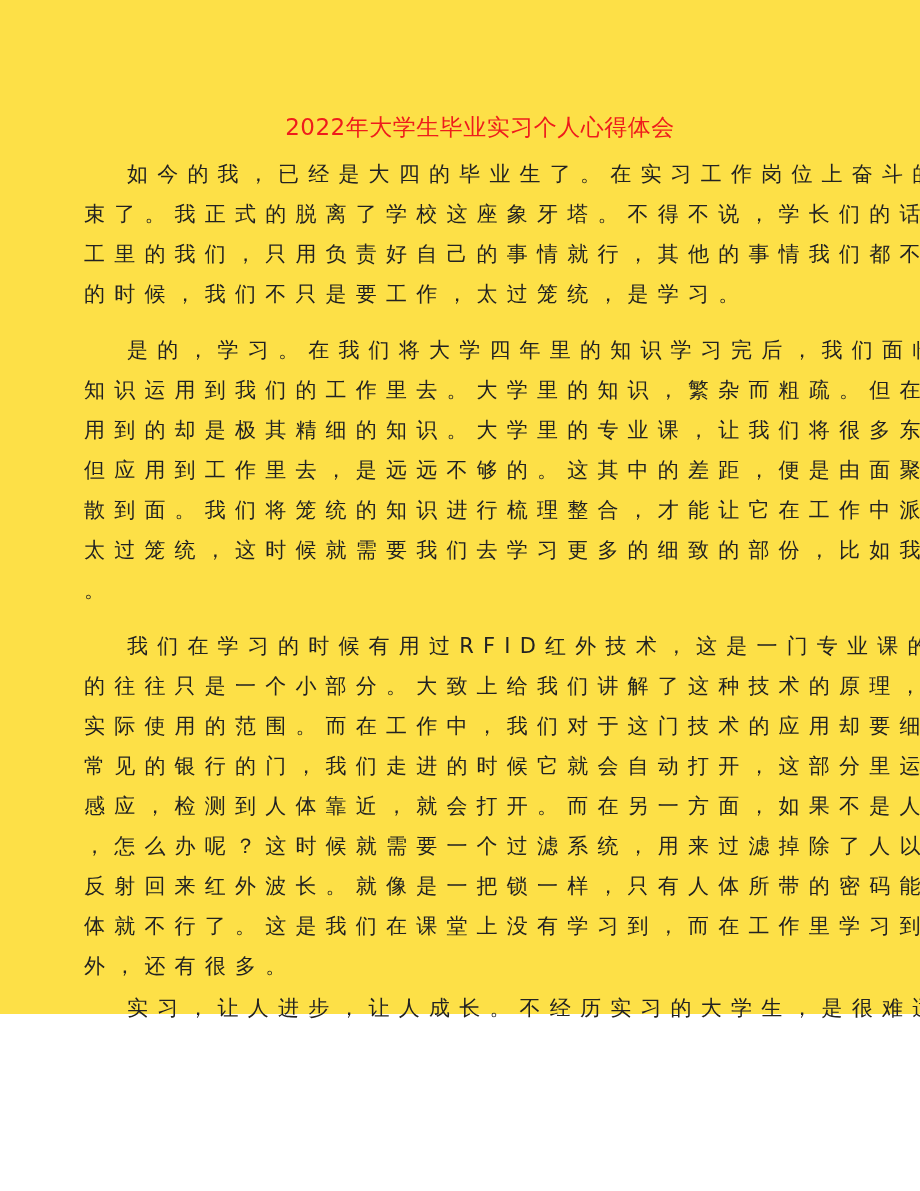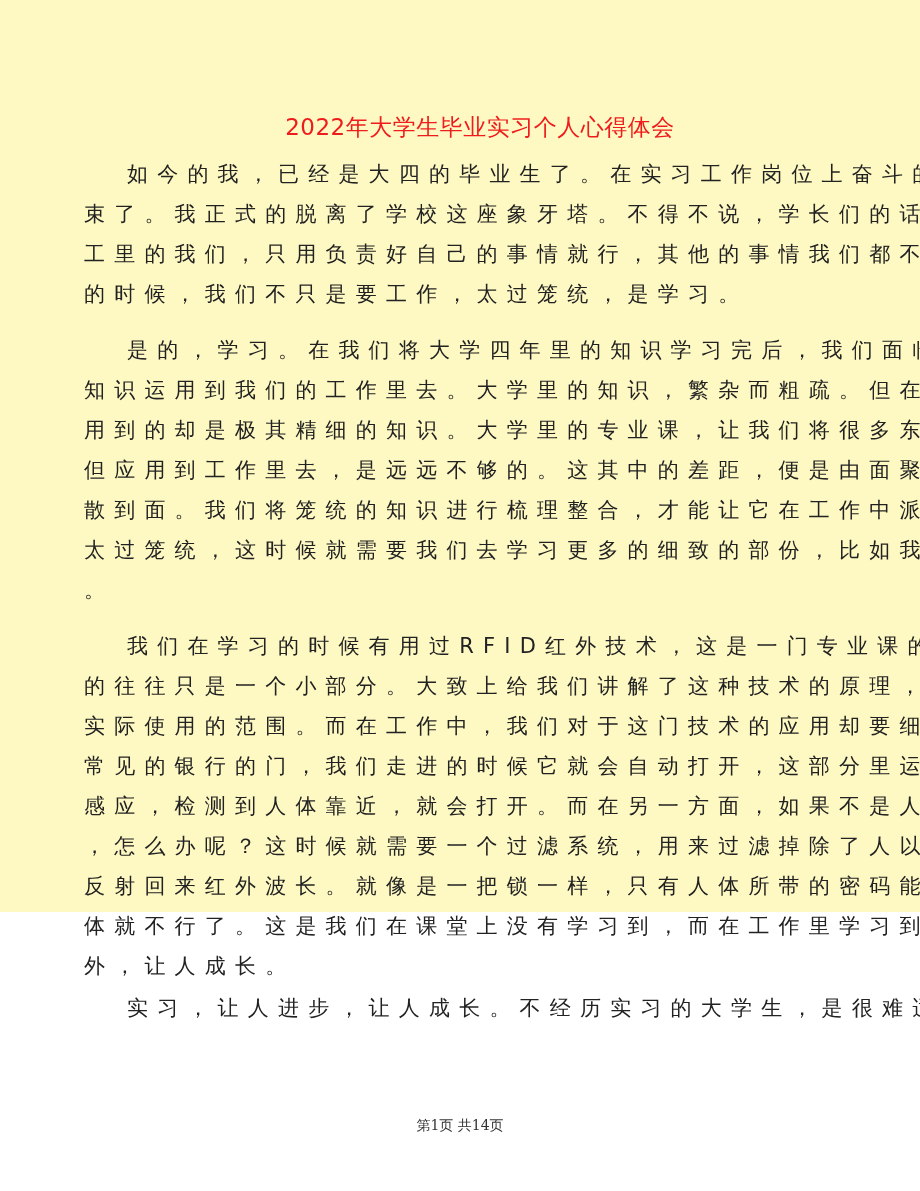--- a/index.html
+++ b/index.html
@@ -1,17 +1,17 @@
 <!DOCTYPE html>
 <html><head>
 <meta charset="utf-8">
 <style>
   html, body { margin: 0; padding: 0; background: #ffffff; }
   body { width: 920px; height: 1191px; position: relative; overflow: hidden; }
-  .page { position: absolute; left: 0; top: 0; width: 920px; height: 912px; background: #fef9c3; }
+  .page { position: absolute; left: 0; top: 0; width: 920px; height: 1014px; background: #fde047; }
   .title {
     position: absolute; left: 0; top: 112px; width: 960px; text-align: center;
     color: #ee1c1c; font-family: "DejaVu Sans", sans-serif; font-size: 23px; line-height: 30px;
     letter-spacing: 0.5px;
   }
   .body {
     position: absolute; left: 84px; top: 154px; width: 740px;
     font-family: "DejaVu Sans", sans-serif; font-size: 21px; color: #222;
   }
   .line {
@@ -54,23 +54,22 @@
 
     <div>
       <div class="line indent">我们在学习的时候有用过RFID红外技术，这是一门专业课的课程，但老师教</div>
       <div class="line">的往往只是一个小部分。大致上给我们讲解了这种技术的原理，实现效果以及能</div>
       <div class="line">实际使用的范围。而在工作中，我们对于这门技术的应用却要细分开了，比如最</div>
       <div class="line">常见的银行的门，我们走进的时候它就会自动打开，这部分里运用的是人体红外</div>
       <div class="line">感应，检测到人体靠近，就会打开。而在另一方面，如果不是人靠近，而是动物</div>
       <div class="line">，怎么办呢？这时候就需要一个过滤系统，用来过滤掉除了人以外的其他物体所</div>
       <div class="line">反射回来红外波长。就像是一把锁一样，只有人体所带的密码能解开，而别的物</div>
       <div class="line">体就不行了。这是我们在课堂上没有学习到，而在工作里学习到的知识。除此之</div>
-      <div class="line">外，让人成长。</div>
+      <div class="line">外，还有很多。</div>
     </div>
     <div class="gap" style="height:2px"></div>
 
     <div>
       <div class="line indent">实习，让人进步，让人成长。不经历实习的大学生，是很难适应社会的节奏</div>
     </div>
   </div>
 
-  <div class="footer">第1页 共14页</div>
 </div>
 
 </body></html>

